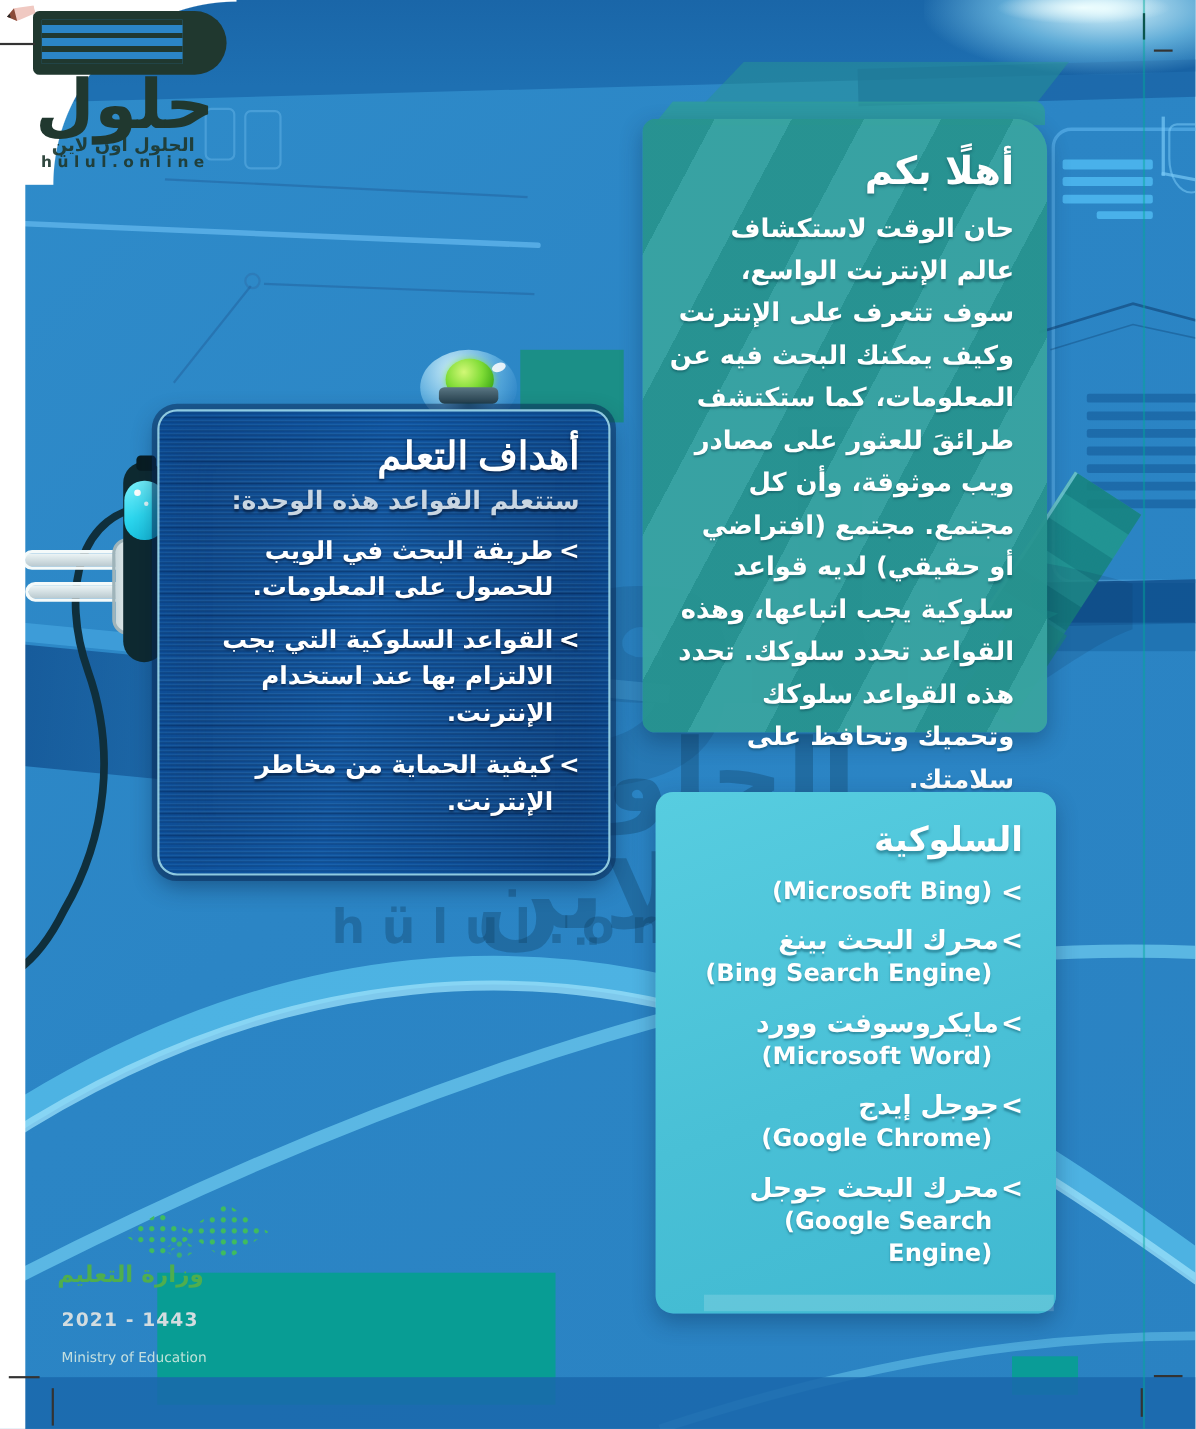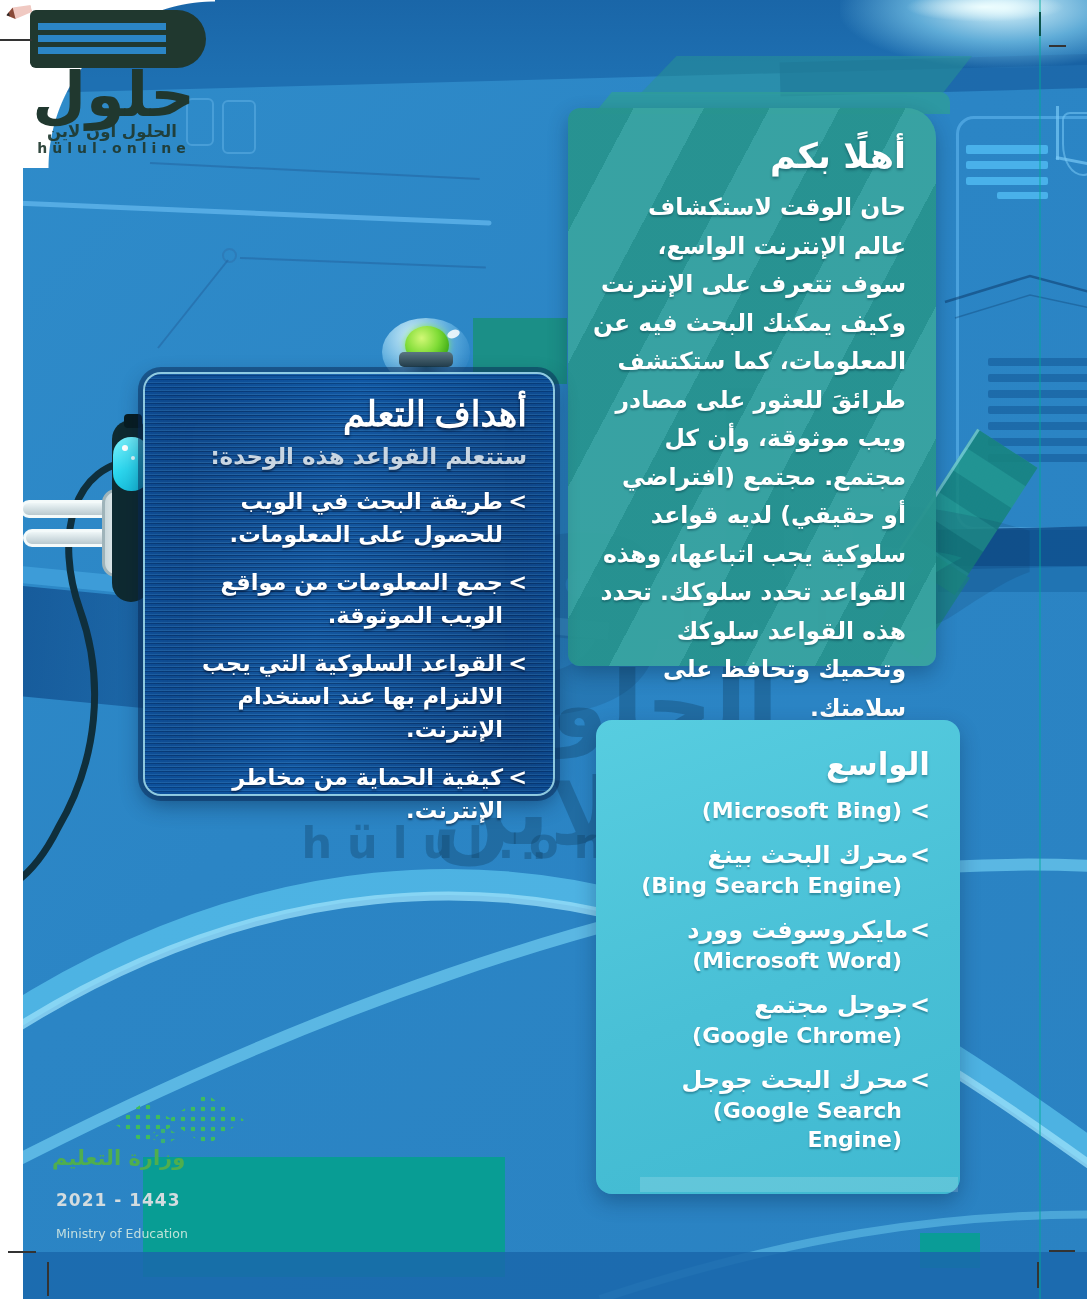--- a/index.html
+++ b/index.html
@@ -55,21 +55,21 @@
   .plug-prong{background:linear-gradient(180deg,#eef6f7,#b9c9cf);border:3px solid #f4fafa;border-radius:9px 2px 2px 9px;}
   
   .lamp-glass{left:382px;top:318px;width:88px;height:68px;border-radius:50%;background:radial-gradient(circle at 35% 28%,rgba(225,250,255,.9) 0%,rgba(140,210,245,.5) 50%,rgba(80,155,215,.28) 78%,rgba(80,155,215,.12) 100%);}
   .lamp-hl{left:447px;top:330px;width:13px;height:8px;border-radius:50%;background:rgba(255,255,255,.85);transform:rotate(-20deg);}
   .lamp-dome{left:405px;top:326px;width:44px;height:38px;border-radius:50%;background:radial-gradient(circle at 38% 32%,#d2f876 0%,#7fdc36 45%,#3daa16 80%,#2f8f10 100%);box-shadow:0 0 6px rgba(120,230,70,.8);}
   .lamp-base{left:399px;top:352px;width:54px;height:15px;border-radius:5px;background:linear-gradient(180deg,#5a7683,#243f4c);}
   .lamp-glow{left:404px;top:366px;width:44px;height:26px;background:radial-gradient(ellipse at top,rgba(10,50,70,.55),rgba(10,50,70,0) 75%);}
   
   .panel{box-shadow:0 8px 20px rgba(0,25,55,.3);}
   .panel-welcome{
-    left:568px;top:108px;width:368px;height:558px;direction:rtl;
+    left:584px;top:108px;width:368px;height:558px;direction:rtl;
     background:rgba(45,159,155,.95);
     background-image:repeating-linear-gradient(118deg,rgba(8,85,82,.16) 0 58px,rgba(255,255,255,.05) 58px 120px);
     border-radius:12px 30px 12px 12px;padding:28px 30px 0 24px;color:#fff;
   }
   .panel-welcome h2{margin:0 0 12px 0;font-size:35px;text-shadow:0 2px 3px rgba(0,45,60,.45);}
   .panel-welcome p{margin:0;font-size:23.5px;font-weight:bold;line-height:38.5px;text-shadow:0 2px 2px rgba(0,45,60,.35);}
   .panel-objectives{
     left:143px;top:372px;width:412px;height:424px;direction:rtl;color:#fff;
     background-color:#0a3e7c;
     background-image:
@@ -208,49 +208,48 @@
     <section class="abs panel panel-objectives">
       <h2>أهداف التعلم</h2>
       <p class="obj-intro">ستتعلم القواعد هذه الوحدة:</p>
       <ul class="obj-list">
         <li>
           <span class="chev">&lt;</span>
           <span>طريقة البحث في الويب للحصول على المعلومات.</span>
         </li>
         <li>
           <span class="chev">&lt;</span>
-          <span>جمع المعلومات من مواقع الويب الموثوقة.</span>
         </li>
         <li>
           <span class="chev">&lt;</span>
           <span>القواعد السلوكية التي يجب الالتزام بها عند استخدام الإنترنت.</span>
         </li>
         <li>
           <span class="chev">&lt;</span>
           <span>كيفية الحماية من مخاطر الإنترنت.</span>
         </li>
       </ul>
     </section>
 
     <section class="abs panel panel-tools">
-      <h2>الواسع</h2>
+      <h2>السلوكية</h2>
       <div class="tool">
         <div class="ar"><span class="chev">&lt;</span></div>
         <div class="en">(Microsoft Bing)</div>
       </div>
       <div class="tool">
         <div class="ar"><span class="chev">&lt;</span><span>محرك البحث بينغ</span></div>
         <div class="en">(Bing Search Engine)</div>
       </div>
       <div class="tool">
         <div class="ar"><span class="chev">&lt;</span><span>مايكروسوفت وورد</span></div>
         <div class="en">(Microsoft Word)</div>
       </div>
       <div class="tool">
-        <div class="ar"><span class="chev">&lt;</span><span>جوجل مجتمع</span></div>
+        <div class="ar"><span class="chev">&lt;</span><span>جوجل إيدج</span></div>
         <div class="en">(Google Chrome)</div>
       </div>
       <div class="tool">
         <div class="ar"><span class="chev">&lt;</span><span>محرك البحث جوجل</span></div>
         <div class="en">(Google Search Engine)</div>
       </div>
       <div class="tools-shine"></div>
     </section>
 
     <div class="abs em-dots" style="left:113px;top:1102px;width:64px;height:42px;"></div>

